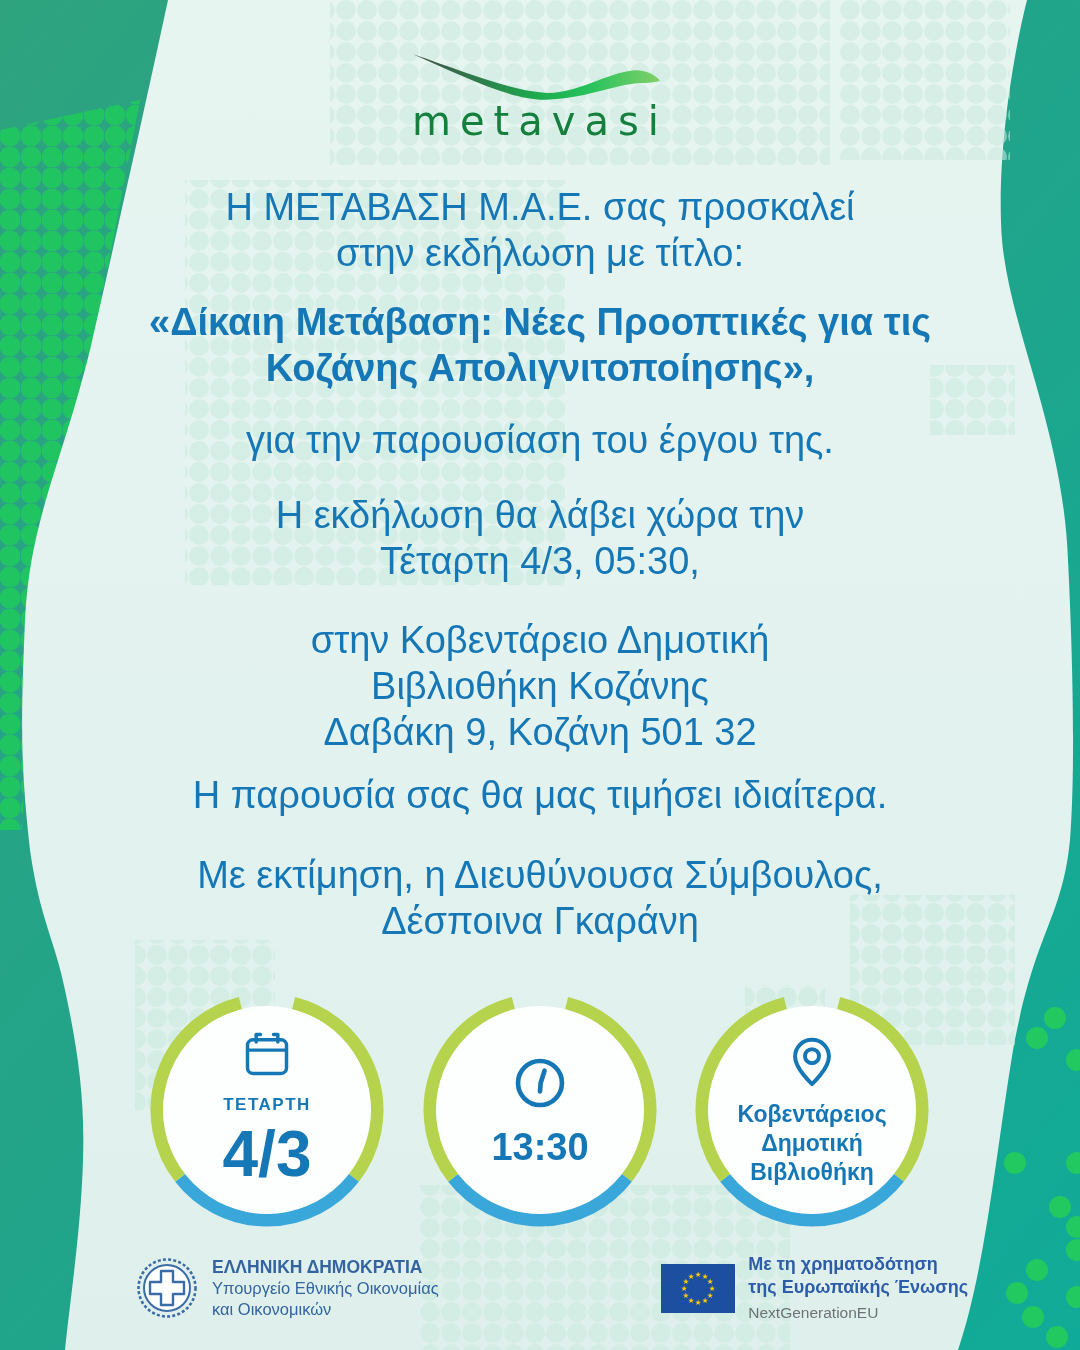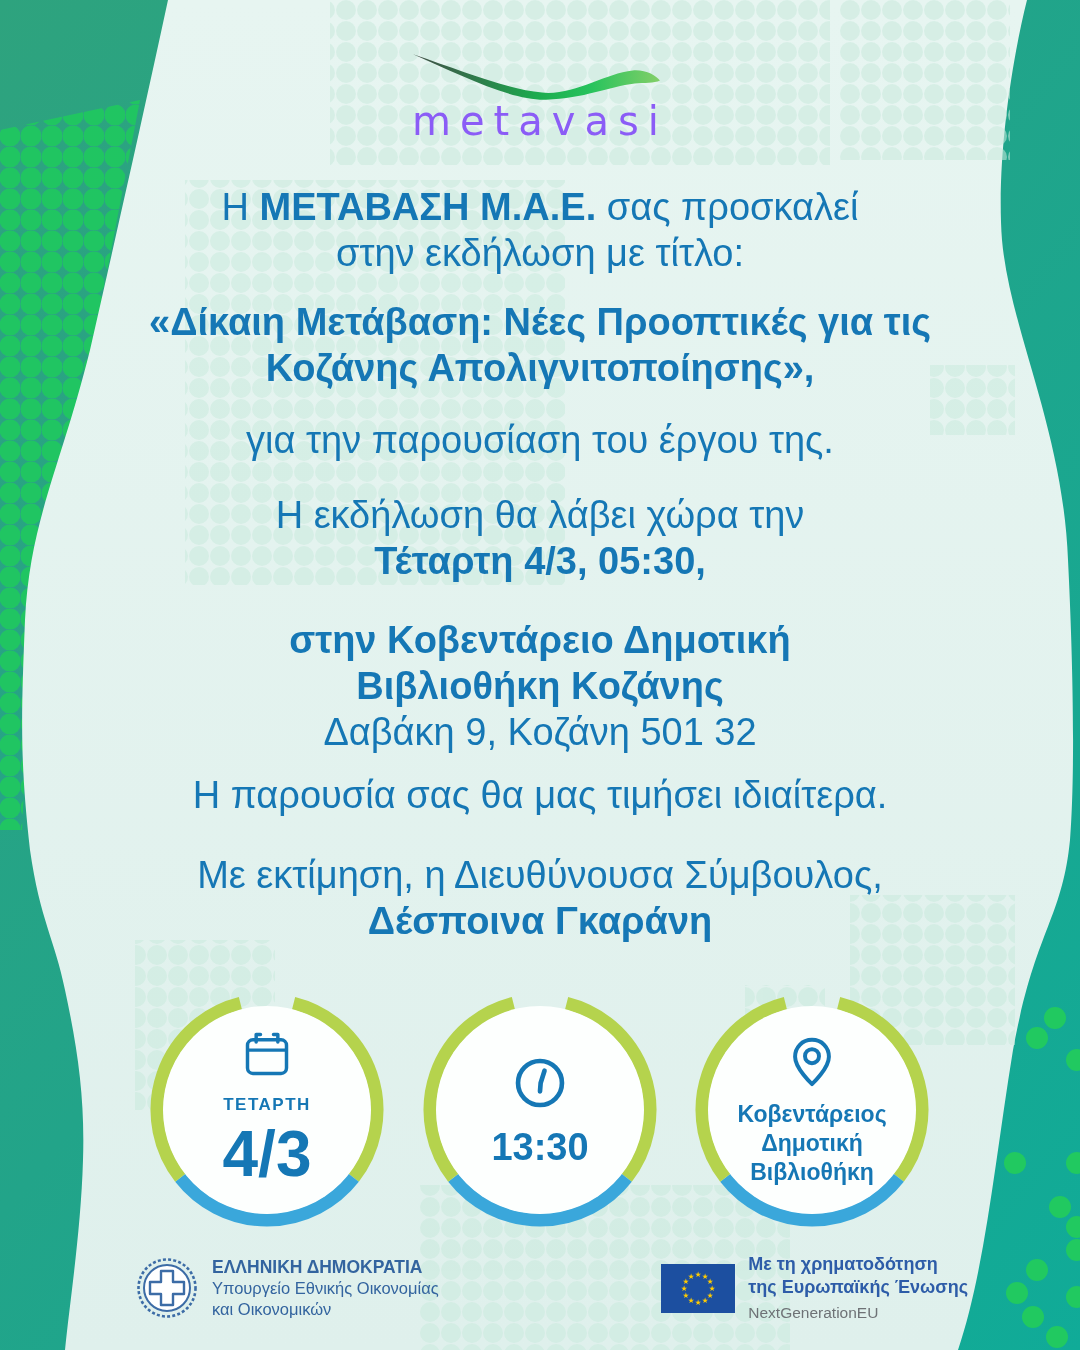--- a/index.html
+++ b/index.html
@@ -7,26 +7,26 @@
     position:relative;width:1080px;height:1350px;overflow:hidden;
     font-family:"Liberation Sans",sans-serif;
     background:#e3f2ee;
   }
   .bg{position:absolute;inset:0;z-index:0;}
   
   .swoosh{position:absolute;left:405px;top:48px;width:262px;height:58px;z-index:2;}
   .brand{
     position:absolute;left:0;right:0;top:98px;z-index:2;text-align:center;
     font-family:"DejaVu Sans",sans-serif;font-size:40px;font-weight:400;
-    letter-spacing:9px;color:#8b5cf6;
+    letter-spacing:9px;color:#15803d;
   }
   
   .copy{position:absolute;left:90px;width:900px;z-index:2;text-align:center;
         color:#1577b5;font-size:38px;line-height:46px;}
-  .copy b{font-weight:700;}
+  .copy b{font-weight:400;}
   .p1{top:184px;} .p2{top:299px;font-weight:700;} .p3{top:417px;}
   .p4{top:492px;} .p5{top:617px;} .p6{top:772px;} .p7{top:852px;}
   
   .badge{position:absolute;top:993px;width:234px;height:234px;z-index:2;}
   .badge-ring{position:absolute;inset:0;}
   .badge-content{
     position:absolute;inset:16px;display:flex;flex-direction:column;
     align-items:center;justify-content:center;text-align:center;color:#1577b5;
   }
   .badge-1{left:150px;} .badge-2{left:423px;} .badge-3{left:695px;}

